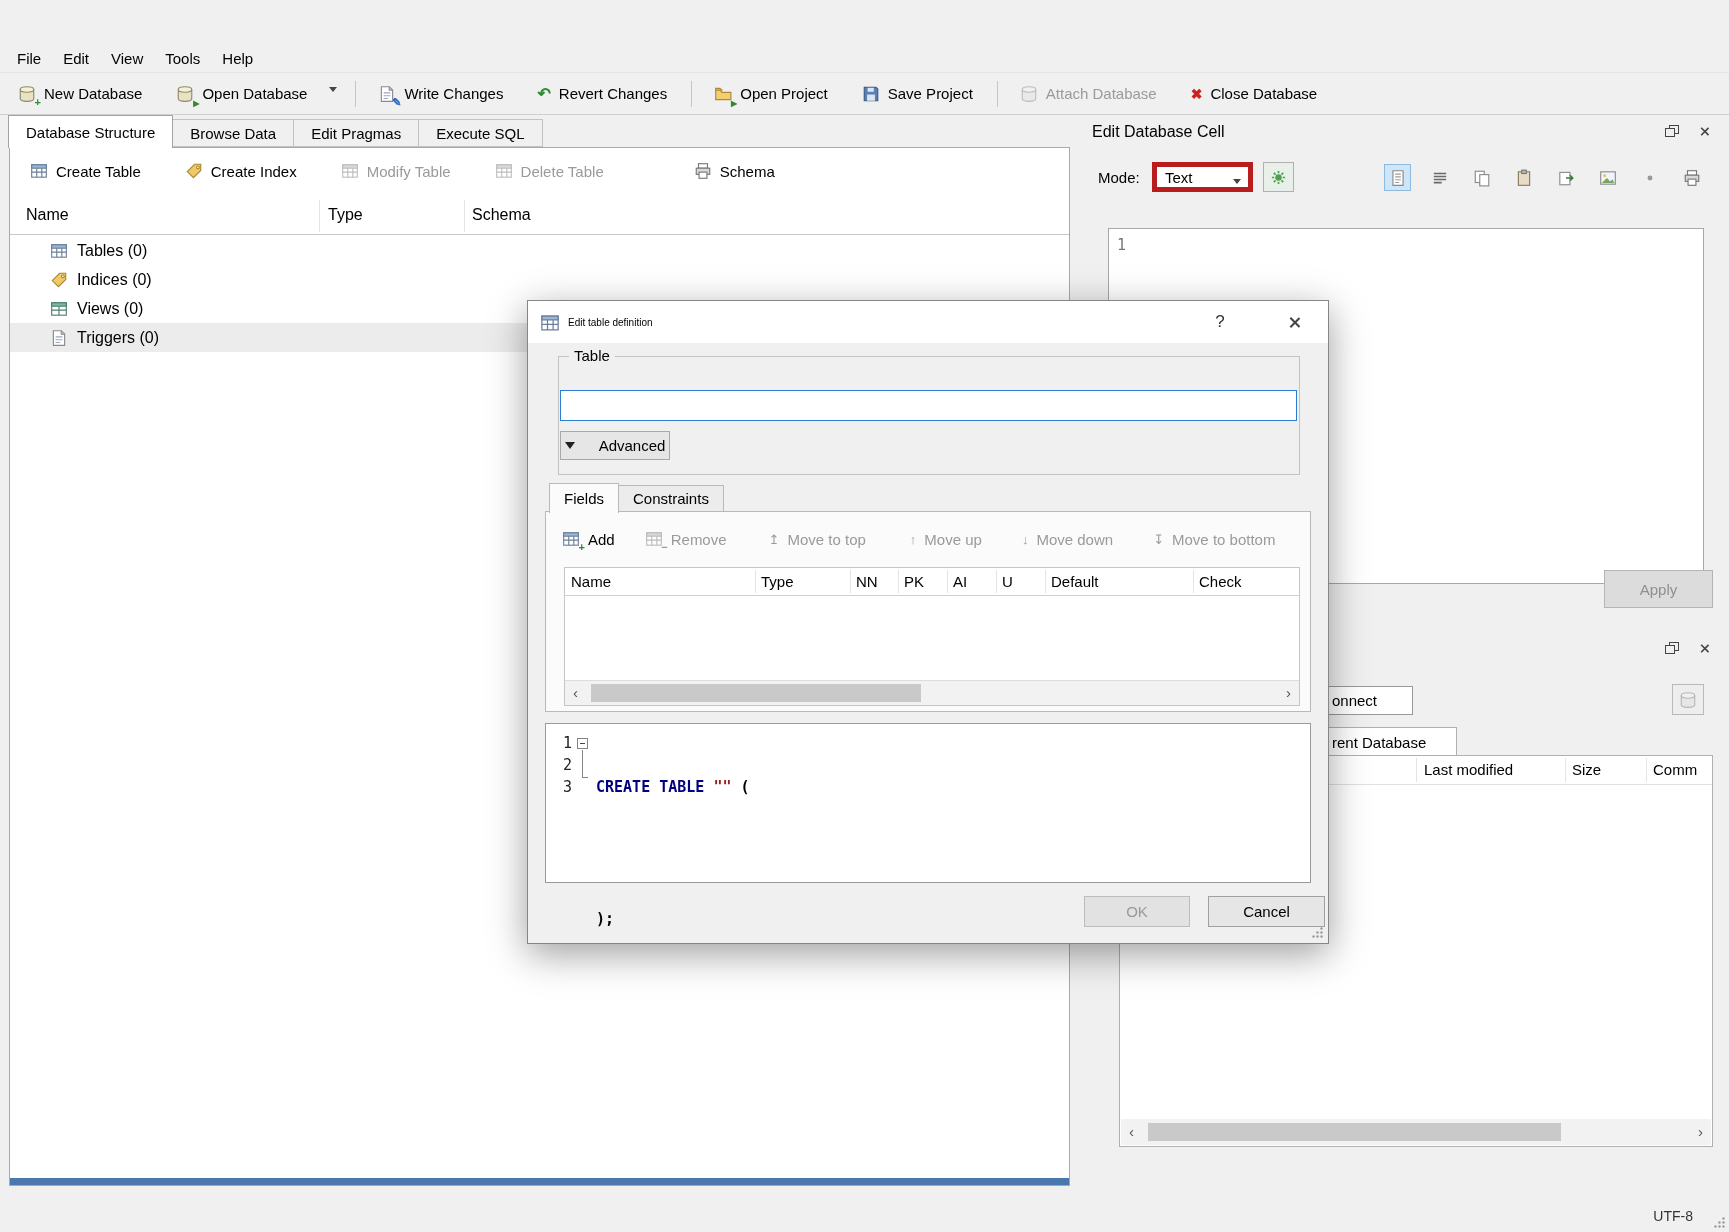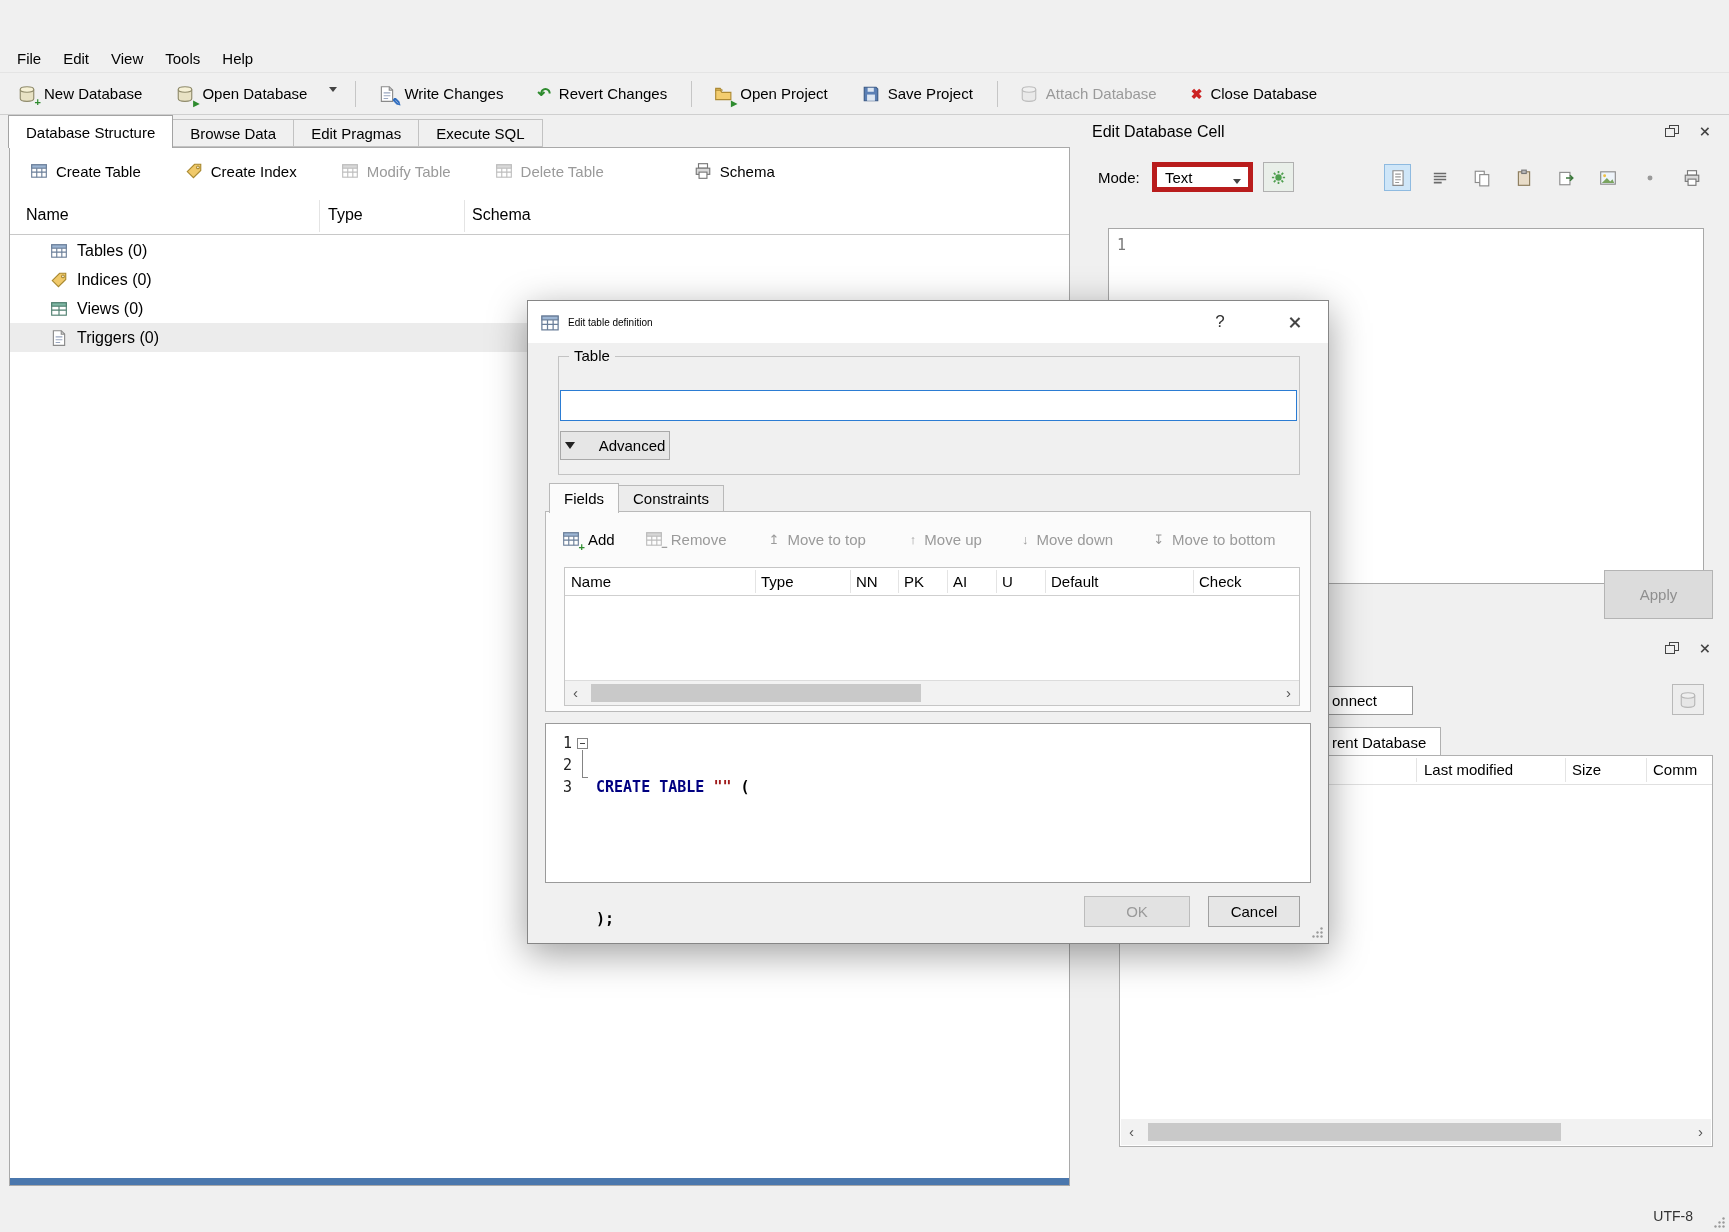--- a/index.html
+++ b/index.html
@@ -63,25 +63,25 @@
 
   .mode-label { position:absolute; left:1098px; top:169px; }
   .combo { background:#fff; border:5px solid #b91c1c; display:flex; align-items:center; padding:0 22px 0 8px; position:absolute; height:30px; }
   .combo .ccaret { position:absolute; right:7px; top:12px; width:0; height:0; border-left:4px solid transparent; border-right:4px solid transparent; border-top:5px solid #444; }
   .gearbtn { position:absolute; left:1263px; top:162px; width:31px; height:30px; border:1px solid #b0b0b0; background:#e9efe9; display:flex; align-items:center; justify-content:center; }
   .cellicons { position:absolute; left:1384px; top:164px; display:flex; gap:15px; align-items:center; }
   .cib { width:27px; height:27px; display:flex; align-items:center; justify-content:center; }
   .cib.selected { background:#cfe6f8; border:1px solid #8ebae0; }
   .celledit { position:absolute; left:1108px; top:228px; width:596px; height:356px; background:#fff; border:1px solid #a8a8a8; font-family:"DejaVu Sans Mono", monospace; }
   .celledit .lnum { position:absolute; left:8px; top:7px; color:#7a7a7a; }
-  .applybtn { position:absolute; left:1604px; top:570px; width:109px; height:49px; background:#dcdcdc; border:1px solid #b4b4b4; color:#8f8f8f; display:flex; align-items:center; justify-content:center; }
+  .applybtn { position:absolute; left:1604px; top:570px; width:109px; height:38px; background:#dcdcdc; border:1px solid #b4b4b4; color:#8f8f8f; display:flex; align-items:center; justify-content:center; }
 
   .remote-combo { position:absolute; left:1329px; top:686px; width:84px; height:29px; background:#fff; border:1px solid #999; border-left:none; display:flex; align-items:center; padding-left:3px; }
   .remote-btn { position:absolute; left:1672px; top:684px; width:32px; height:31px; border:1px solid #b9b9b9; background:#ededed; display:flex; align-items:center; justify-content:center; }
-  .curdb-tab { position:absolute; left:1329px; top:727px; height:29px; padding:0 14px 0 3px; background:#fff; border:1px solid #b0b0b0; border-left:none; border-bottom:none; display:flex; align-items:center; }
+  .curdb-tab { position:absolute; left:1329px; top:727px; height:29px; padding:0 30px 0 3px; background:#fff; border:1px solid #b0b0b0; border-left:none; border-bottom:none; display:flex; align-items:center; }
   .remote-content { position:absolute; left:1119px; top:755px; width:594px; height:392px; background:#fff; border:1px solid #b0b0b0; }
   .rc-head { position:absolute; left:0; right:0; top:0; height:29px; border-bottom:1px solid #e0e0e0; }
   .rc-head .hcol { position:absolute; top:5px; }
   .rc-scroll { position:absolute; left:1px; right:1px; bottom:1px; height:26px; background:#f2f2f2; }
   .sc-arrow { position:absolute; top:4px; color:#555; font-size:15px; line-height:18px; }
   .sc-thumb { position:absolute; top:4px; height:18px; background:#c9c9c9; }
 
   .btabs { position:absolute; left:1086px; top:1178px; height:28px; display:flex; align-items:flex-start; }
   .btab { height:27px; padding:0 16px; display:flex; align-items:center; }
   .btab.active { background:#fff; border:1px solid #a8a8a8; border-top:1px solid #f0f0f0; }
@@ -117,21 +117,21 @@
   .foldbox { position:absolute; left:31px; top:14px; width:11px; height:11px; border:1px solid #848484; background:#fff; }
   .foldbox::after { content:""; position:absolute; left:2px; top:4px; width:5px; height:1px; background:#444; }
   .foldline { position:absolute; left:36px; top:26px; width:1px; height:27px; background:#848484; }
   .foldend { position:absolute; left:36px; top:53px; width:6px; height:1px; background:#848484; }
   .code { position:absolute; left:50px; top:8px; line-height:22px; font-weight:700; white-space:pre; }
   .tok-kw { color:#000080; margin-right:9px; }
   .tok-name { color:#9e1a1a; margin-right:9px; }
   .tok-p { color:#000; }
   .okbtn,.cancelbtn { position:absolute; top:595px; height:31px; display:flex; align-items:center; justify-content:center; }
   .okbtn { left:556px; width:106px; background:#e2e2e2; border:1px solid #bcbcbc; color:#9a9a9a; }
-  .cancelbtn { left:680px; width:92px; background:#e6e6e6; border:1px solid #a0a0a0; color:#000; }
+  .cancelbtn { left:680px; width:117px; background:#e6e6e6; border:1px solid #a0a0a0; color:#000; }
 </style>
 </head>
 <body>
 
 <svg style="position:absolute;width:0;height:0" aria-hidden="true">
 <defs>
   <symbol id="i-cyl" viewBox="0 0 16 16">
     <path d="M2 4v8c0 1.4 2.7 2.5 6 2.5s6-1.1 6-2.5V4" fill="#e8e2c4" stroke="#8f8a6a"></path>
     <ellipse cx="8" cy="4" rx="6" ry="2.4" fill="#f6f1d6" stroke="#8f8a6a"></ellipse>
   </symbol>

